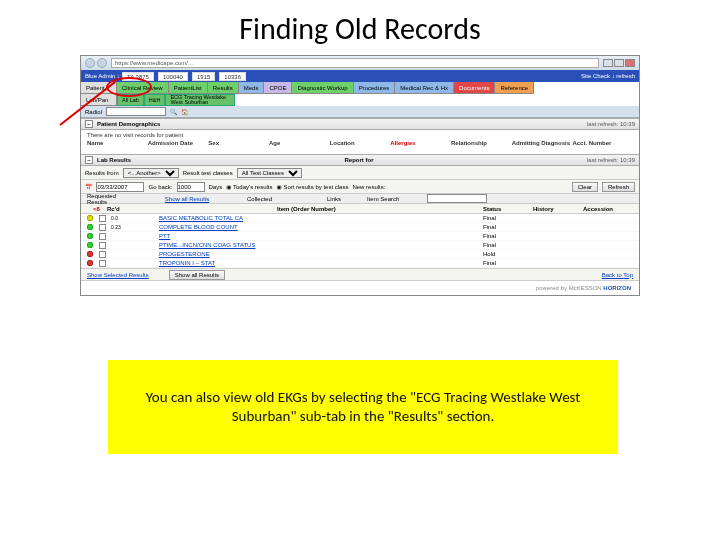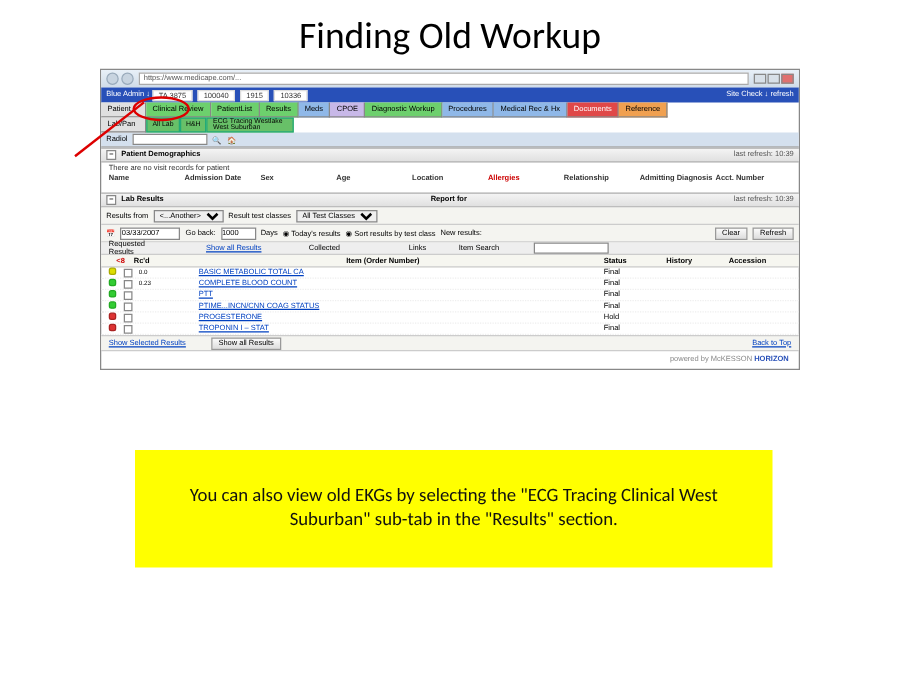--- a/index.html
+++ b/index.html
@@ -71,21 +71,21 @@
   .lab-footer { display: flex; font-size: 6px; height: 12px; align-items: center; padding: 0 6px; gap: 20px; border-top: 1px solid #ccc; background: #f4f4f0; }
   .lab-footer a { color: #0040c0; text-decoration: underline; }
   .link-btn { color: #0040c0; text-decoration: underline; cursor: pointer; }
   .footer-logo { display: flex; justify-content: flex-end; padding: 4px 8px; font-size: 6px; color: #888; border-top: 1px solid #ccc; }
   .footer-logo b { color: #2850b8; }
   .yellow-callout { position: absolute; left: 108px; top: 360px; width: 510px; height: 94px; background: #ffff00; display: flex; align-items: center; justify-content: center; text-align: center; font-family: Calibri, Arial, sans-serif; font-size: 15px; padding: 0 24px; line-height: 1.3; color: #111; }
 </style>
 </head>
 <body>
 
-<div class="title">Finding Old Workup</div>
+<div class="title">Finding Old Records</div>
 
 <div class="app-window">
 
   <div class="browser-bar">
     <div class="nav">
       <div class="nav-btn"></div>
       <div class="nav-btn"></div>
     </div>
     <div class="url">https://www.medicape.com/...</div>
     <div class="win-ctrl">
@@ -286,13 +286,13 @@
 
   <div class="footer-logo">
     <span><span>powered by</span> <span>McKESSON</span> <b>HORIZON</b></span>
   </div>
 
 </div>
 
 <div class="red-circle"></div>
 <div class="red-arrow"></div>
 
-<div class="yellow-callout">You can also view old EKGs by selecting the "ECG Tracing Clinical West Suburban" sub-tab in the "Results" section.</div>
+<div class="yellow-callout">You can also view old EKGs by selecting the "ECG Tracing Westlake West Suburban" sub-tab in the "Results" section.</div>
 
 </body></html>

